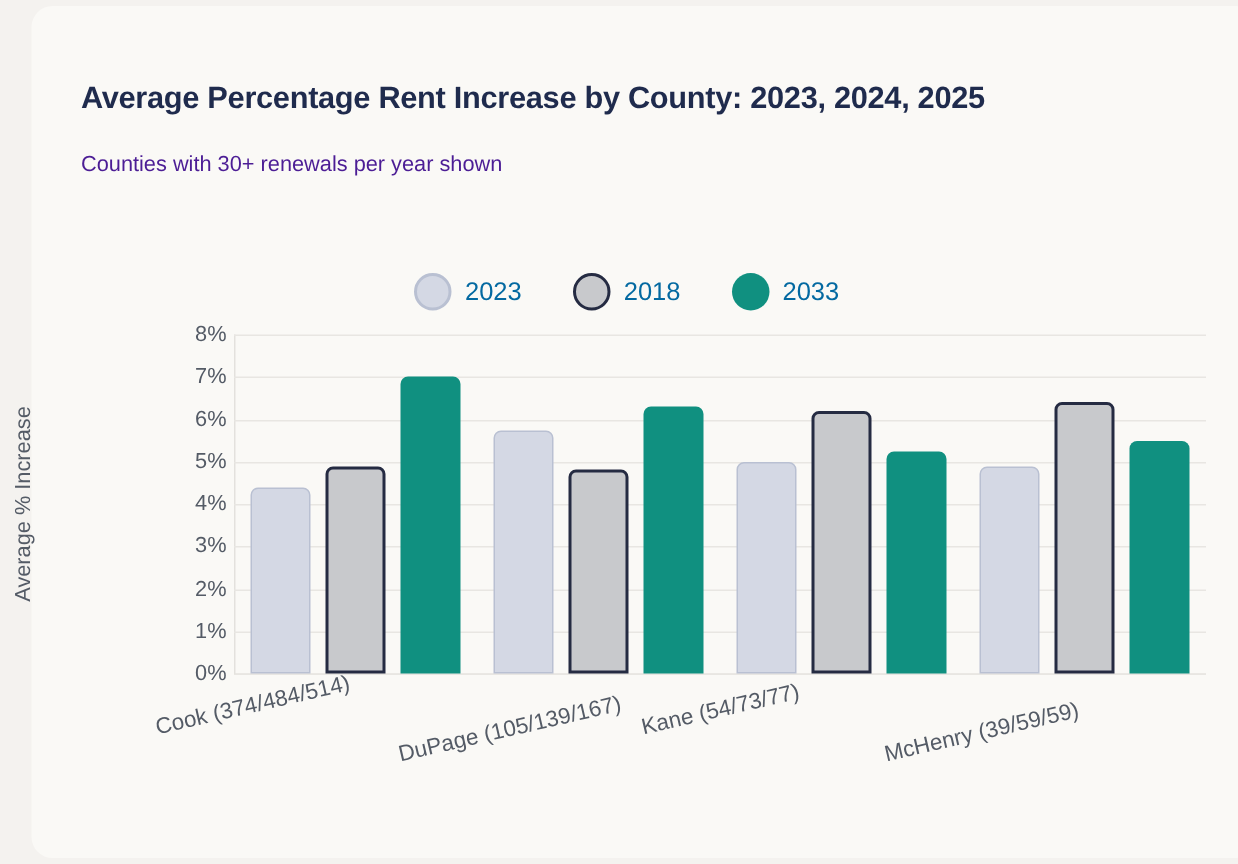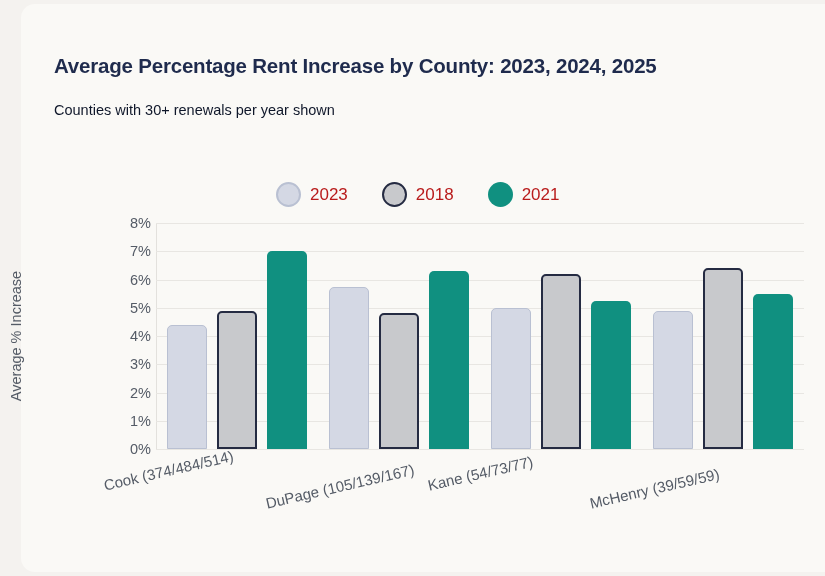--- a/index.html
+++ b/index.html
@@ -22,41 +22,41 @@
     font-size: 20.5px;
     font-weight: bold;
     color: #1f2b4d;
     letter-spacing: -0.2px;
     white-space: nowrap;
   }
   #chart-subtitle {
     position: absolute;
     left: 33px; top: 98px;
     font-size: 14.5px;
-    color: #0f172a;
+    color: #4c1d95;
     white-space: nowrap;
   }
 
   
   #legend {
     position: absolute;
     left: 255px; top: 178px;
     display: flex;
     align-items: center;
     gap: 34px;
   }
   .legend-item { display: flex; align-items: center; gap: 9px; }
   .legend-swatch {
     width: 25px; height: 25px;
     border-radius: 50%;
     display: block;
   }
   .legend-label {
     font-size: 17px;
-    color: #b91c1c;
+    color: #0369a1;
   }
 
   
   #plot-area {
     position: absolute;
     left: 135px; top: 219px;
     width: 648px; height: 226px;
   }
   .gridline {
     position: absolute;
@@ -133,21 +133,21 @@
     <div class="legend-item">
       <span class="legend-swatch" style="background:#d4d8e4;border:2px solid #b9c0d2;"></span>
       <span class="legend-label">2023</span>
     </div>
     <div class="legend-item">
       <span class="legend-swatch" style="background:#c8c9cc;border:2.5px solid #252b42;"></span>
       <span class="legend-label">2018</span>
     </div>
     <div class="legend-item">
       <span class="legend-swatch" style="background:#109080;border:none;"></span>
-      <span class="legend-label">2021</span>
+      <span class="legend-label">2033</span>
     </div>
   </div>
 
   <div id="y-axis-title">Average % Increase</div>
   <div id="ytick-wrap">
       <div class="ytick" style="top: 226px;">0%</div>
       <div class="ytick" style="top: 197.75px;">1%</div>
       <div class="ytick" style="top: 169.5px;">2%</div>
       <div class="ytick" style="top: 141.25px;">3%</div>
       <div class="ytick" style="top: 113px;">4%</div>

